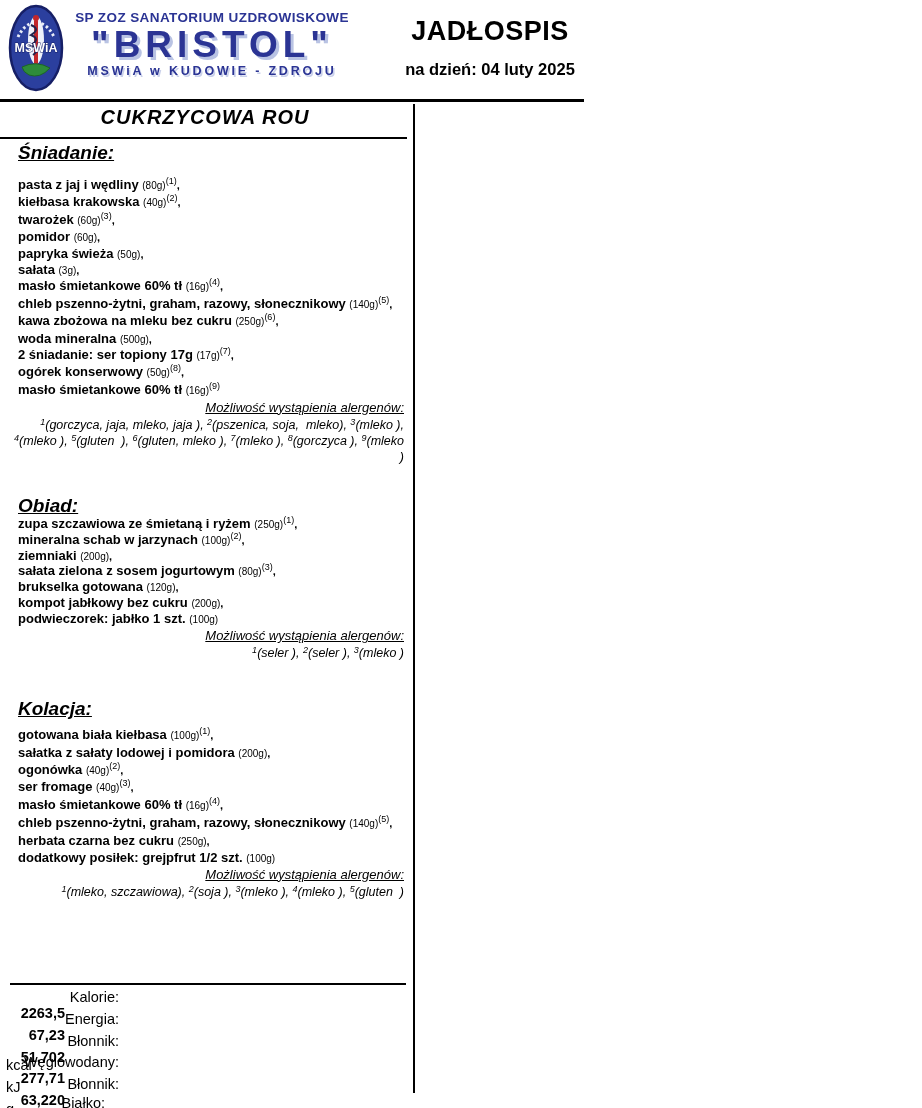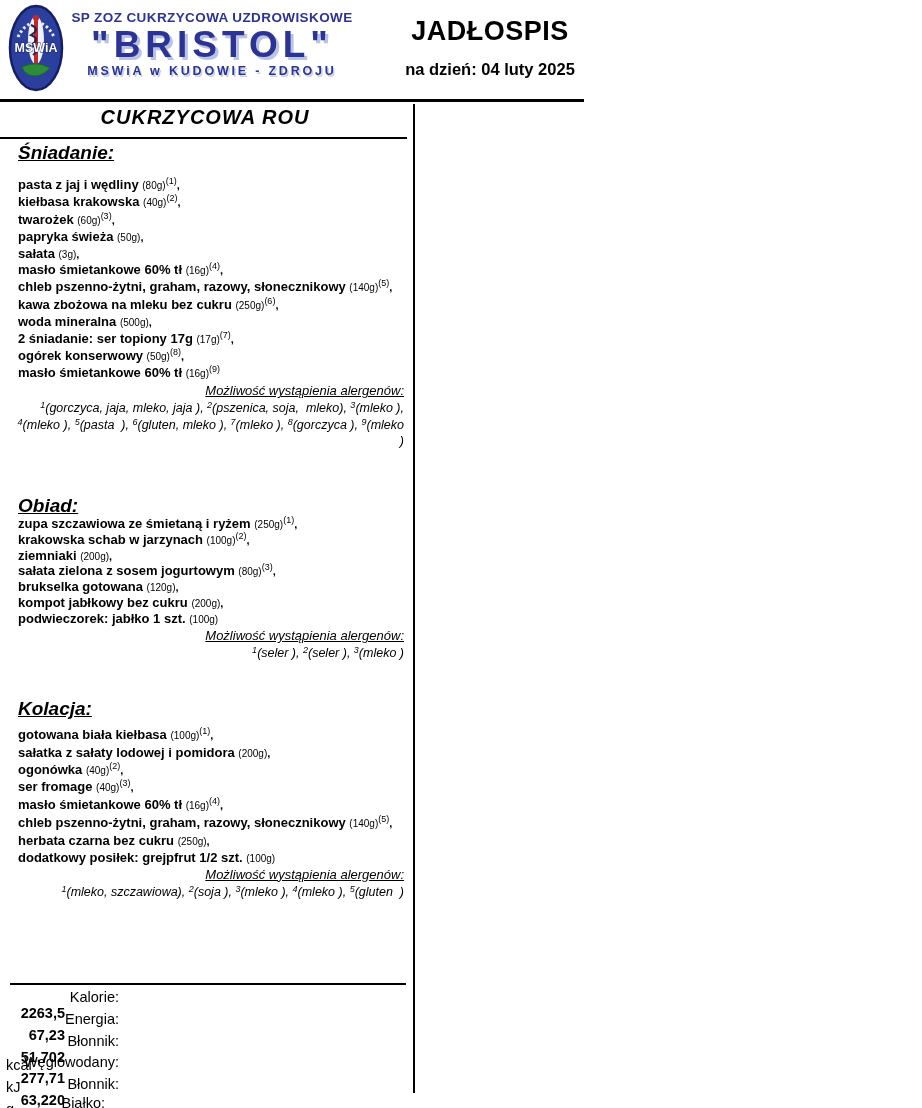--- a/index.html
+++ b/index.html
@@ -73,21 +73,21 @@
       <ellipse cx="28" cy="45" rx="26" ry="42" fill="#2b3f9e" stroke="#161f66" stroke-width="2.5"></ellipse>
       <path d="M10 34 A 22 34 0 0 1 46 34" fill="none" stroke="#e9edf8" stroke-width="3" stroke-dasharray="2.5 2.5"></path>
       <ellipse cx="28" cy="37" rx="8" ry="24" fill="#eef1fa"></ellipse>
       <circle cx="28" cy="15" r="3" fill="#c3272b"></circle>
       <rect x="26" y="16" width="4" height="46" rx="2" fill="#c3272b"></rect>
       <path d="M23 22 Q33 26 23 32 Q33 36 23 42 Q33 46 25 52" fill="none" stroke="#23244d" stroke-width="2"></path>
       <path d="M14 64 Q28 57 42 65 Q32 76 21 72 Q15 69 14 64 Z" fill="#2e8b3a" stroke="#1c6427" stroke-width="1"></path>
       <text x="28" y="49" text-anchor="middle" font-size="12.5" font-weight="bold" fill="#ffffff" stroke="#161f66" stroke-width="0.9" paint-order="stroke">MSWiA</text>
     </svg>
     <div class="hdr-center">
-      <div class="org-line1">SP ZOZ CUKRZYCOWA UZDROWISKOWE</div>
+      <div class="org-line1">SP ZOZ SANATORIUM UZDROWISKOWE</div>
       <div class="org-name">"BRISTOL"</div>
       <div class="org-line2">MSWiA w KUDOWIE - ZDROJU</div>
     </div>
     <div class="hdr-right">
       <div class="doc-title">JADŁOSPIS</div>
       <div class="doc-date">na dzień: 04 luty 2025</div>
     </div>
   </div>
 
   <div class="rule-top"></div>
@@ -95,45 +95,46 @@
 
   <div class="diet-title">CUKRZYCOWA ROU</div>
   <div class="rule-title"></div>
 
   <div class="section sec-breakfast">
     <div class="sec-heading">Śniadanie:</div>
     <div class="items">
         <div class="item-line"><span>pasta z jaj i wędliny</span> <span class="qty">(80g)</span><sup class="item-sup">(1)</sup><span class="comma">,</span></div>
         <div class="item-line"><span>kiełbasa krakowska</span> <span class="qty">(40g)</span><sup class="item-sup">(2)</sup><span class="comma">,</span></div>
         <div class="item-line"><span>twarożek</span> <span class="qty">(60g)</span><sup class="item-sup">(3)</sup><span class="comma">,</span></div>
+        <div class="item-line"><span>pomidor</span> <span class="qty">(60g)</span><span class="comma">,</span></div>
         <div class="item-line"><span>papryka świeża</span> <span class="qty">(50g)</span><span class="comma">,</span></div>
         <div class="item-line"><span>sałata</span> <span class="qty">(3g)</span><span class="comma">,</span></div>
         <div class="item-line"><span>masło śmietankowe 60% tł</span> <span class="qty">(16g)</span><sup class="item-sup">(4)</sup><span class="comma">,</span></div>
         <div class="item-line"><span>chleb pszenno-żytni, graham, razowy, słonecznikowy</span> <span class="qty">(140g)</span><sup class="item-sup">(5)</sup><span class="comma">,</span></div>
         <div class="item-line"><span>kawa zbożowa na mleku bez cukru</span> <span class="qty">(250g)</span><sup class="item-sup">(6)</sup><span class="comma">,</span></div>
         <div class="item-line"><span>woda mineralna</span> <span class="qty">(500g)</span><span class="comma">,</span></div>
         <div class="item-line"><span>2 śniadanie: ser topiony 17g</span> <span class="qty">(17g)</span><sup class="item-sup">(7)</sup><span class="comma">,</span></div>
         <div class="item-line"><span>ogórek konserwowy</span> <span class="qty">(50g)</span><sup class="item-sup">(8)</sup><span class="comma">,</span></div>
         <div class="item-line"><span>masło śmietankowe 60% tł</span> <span class="qty">(16g)</span><sup class="item-sup">(9)</sup></div>
       </div>
     <div class="alg-block">
       <div class="alg-header">Możliwość wystąpienia alergenów:</div>
       <div class="alg-lines">
           <div class="alg-line"><sup class="alg-sup">1</sup><span>(gorczyca, jaja, mleko, jaja ), </span><sup class="alg-sup">2</sup><span>(pszenica, soja,  mleko), </span><sup class="alg-sup">3</sup><span>(mleko ),</span></div>
-          <div class="alg-line"><sup class="alg-sup">4</sup><span>(mleko ), </span><sup class="alg-sup">5</sup><span>(pasta  ), </span><sup class="alg-sup">6</sup><span>(gluten, mleko ), </span><sup class="alg-sup">7</sup><span>(mleko ), </span><sup class="alg-sup">8</sup><span>(gorczyca ), </span><sup class="alg-sup">9</sup><span>(mleko</span></div>
+          <div class="alg-line"><sup class="alg-sup">4</sup><span>(mleko ), </span><sup class="alg-sup">5</sup><span>(gluten  ), </span><sup class="alg-sup">6</sup><span>(gluten, mleko ), </span><sup class="alg-sup">7</sup><span>(mleko ), </span><sup class="alg-sup">8</sup><span>(gorczyca ), </span><sup class="alg-sup">9</sup><span>(mleko</span></div>
           <div class="alg-line"><span>)</span></div>
         </div>
     </div>
   </div>
 
   <div class="section sec-lunch">
     <div class="sec-heading">Obiad:</div>
     <div class="items">
         <div class="item-line"><span>zupa szczawiowa ze śmietaną i ryżem</span> <span class="qty">(250g)</span><sup class="item-sup">(1)</sup><span class="comma">,</span></div>
-        <div class="item-line"><span>krakowska schab w jarzynach</span> <span class="qty">(100g)</span><sup class="item-sup">(2)</sup><span class="comma">,</span></div>
+        <div class="item-line"><span>mineralna schab w jarzynach</span> <span class="qty">(100g)</span><sup class="item-sup">(2)</sup><span class="comma">,</span></div>
         <div class="item-line"><span>ziemniaki</span> <span class="qty">(200g)</span><span class="comma">,</span></div>
         <div class="item-line"><span>sałata zielona z sosem jogurtowym</span> <span class="qty">(80g)</span><sup class="item-sup">(3)</sup><span class="comma">,</span></div>
         <div class="item-line"><span>brukselka gotowana</span> <span class="qty">(120g)</span><span class="comma">,</span></div>
         <div class="item-line"><span>kompot jabłkowy bez cukru</span> <span class="qty">(200g)</span><span class="comma">,</span></div>
         <div class="item-line"><span>podwieczorek: jabłko 1 szt.</span> <span class="qty">(100g)</span></div>
       </div>
     <div class="alg-block">
       <div class="alg-header">Możliwość wystąpienia alergenów:</div>
       <div class="alg-lines">
           <div class="alg-line"><sup class="alg-sup">1</sup><span>(seler ), </span><sup class="alg-sup">2</sup><span>(seler ), </span><sup class="alg-sup">3</sup><span>(mleko )</span></div>

